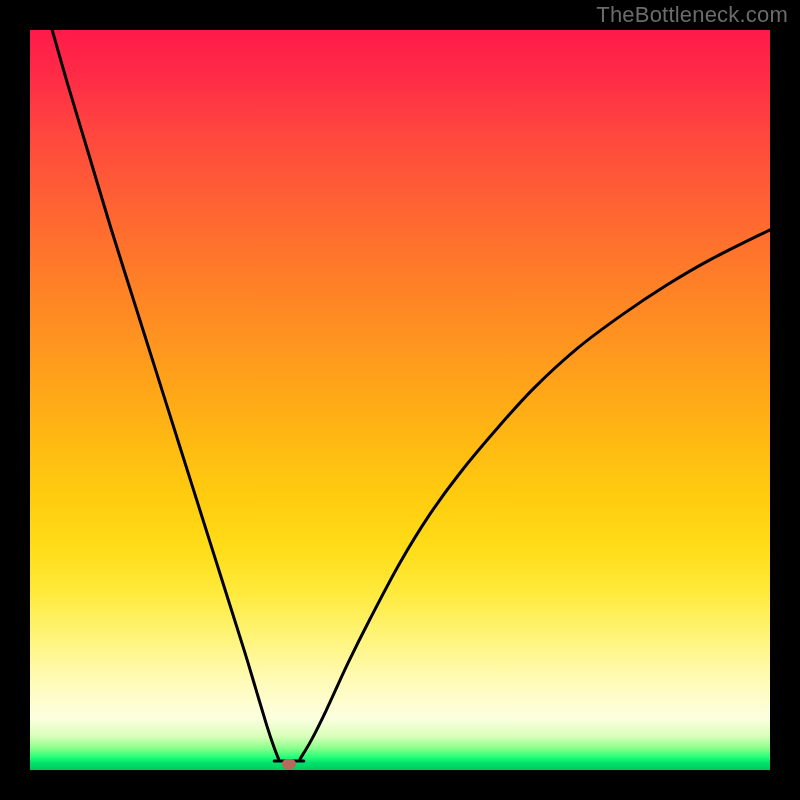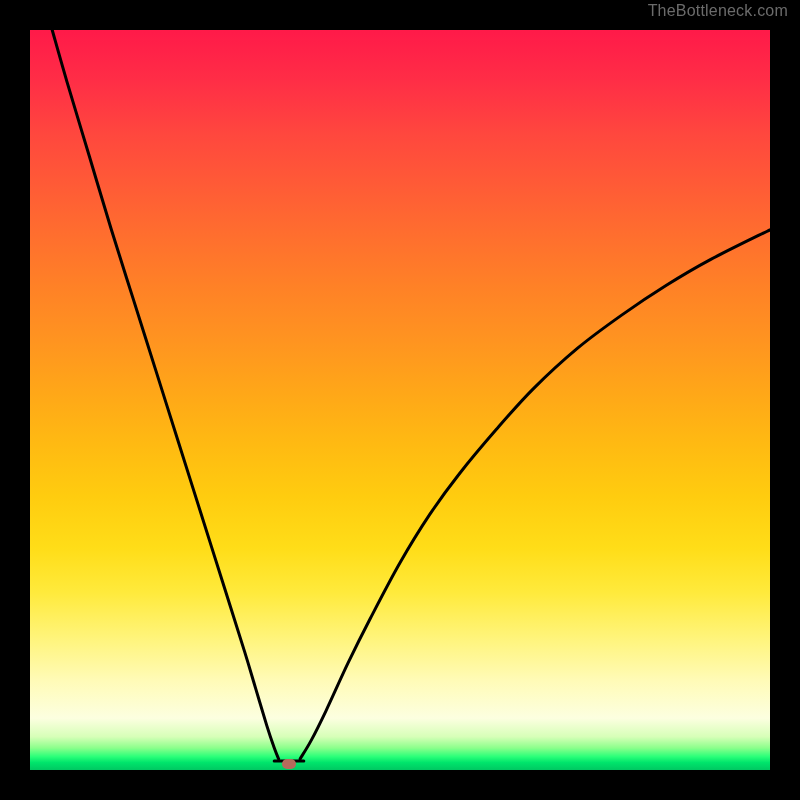--- a/index.html
+++ b/index.html
@@ -17,21 +17,21 @@
     left: 0;
     width: 800px;
     height: 800px;
     background: #000000;
   }
   .watermark {
     position: absolute;
     top: 2px;
     right: 12px;
     color: #6b6b6b;
-    font-size: 16px;
+    font-size: 22px;
     font-weight: 400;
     letter-spacing: 0.2px;
     user-select: none;
   }
   .plot {
     position: absolute;
     left: 30px;
     top: 30px;
     width: 740px;
     height: 740px;

